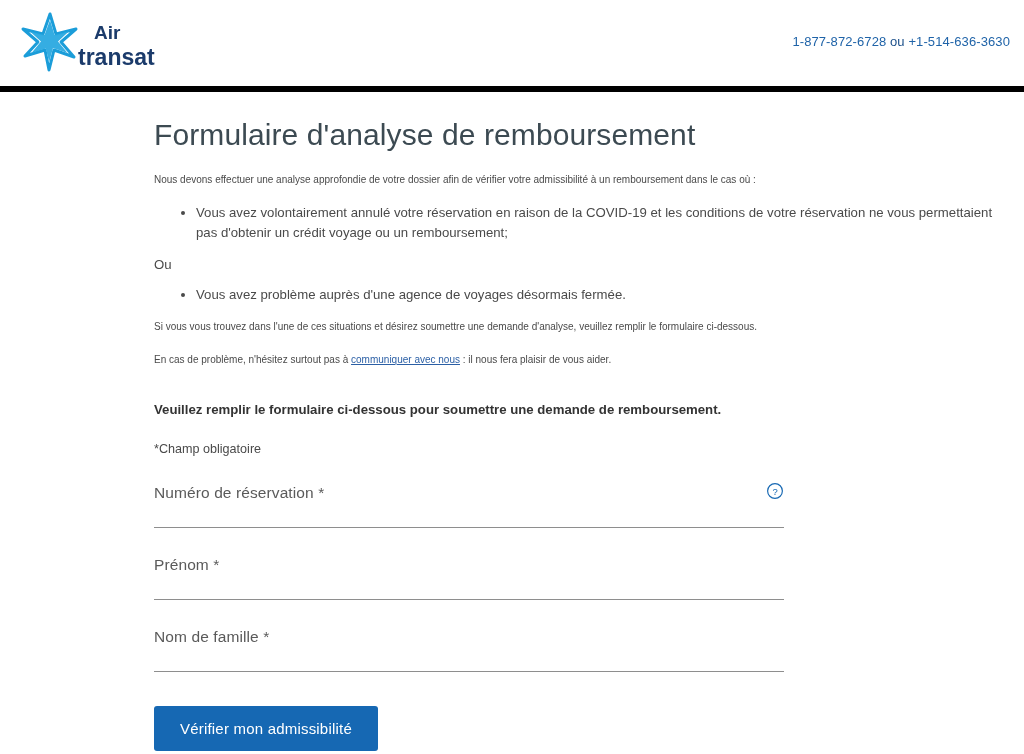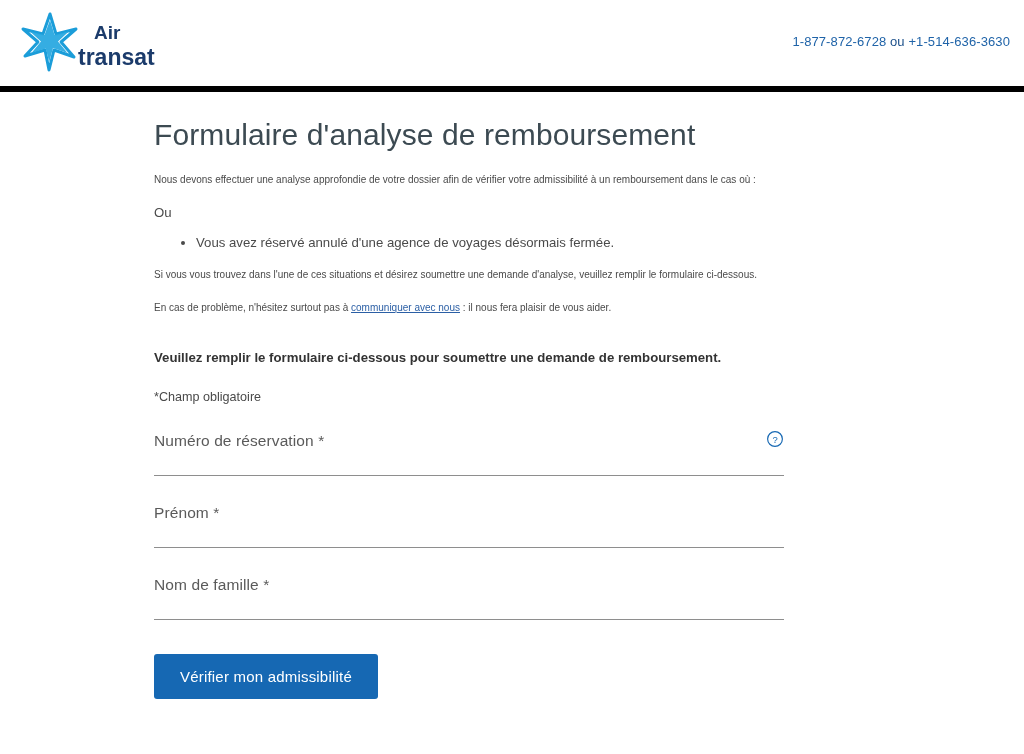--- a/index.html
+++ b/index.html
@@ -202,25 +202,28 @@
       <a class="num" href="#">1-877-872-6728</a><span class="sep"> ou </span><a class="num" href="#">+1-514-636-3630</a>
     </div>
   </div>
 
   <div class="content">
 
     <h1 class="title">Formulaire d'analyse de remboursement</h1>
 
     <p class="para">Nous devons effectuer une analyse approfondie de votre dossier afin de vérifier votre admissibilité à un remboursement dans le cas où :</p>
 
+    <ul class="bullets">
+      <li>Vous avez volontairement annulé votre réservation en raison de la COVID-19 et les conditions de votre réservation ne vous permettaient pas d'obtenir un crédit voyage ou un remboursement;</li>
+    </ul>
 
     <p class="or-line">Ou</p>
 
     <ul class="bullets">
-      <li>Vous avez réservé annulé d'une agence de voyages désormais fermée.</li>
+      <li>Vous avez problème auprès d'une agence de voyages désormais fermée.</li>
     </ul>
 
     <p class="para">Si vous vous trouvez dans l'une de ces situations et désirez soumettre une demande d'analyse, veuillez remplir le formulaire ci-dessous.</p>
 
     <p class="para">
       <span>En cas de problème, n'hésitez surtout pas à </span><a class="inline-link" href="#">communiquer avec nous</a><span> : il nous fera plaisir de vous aider.</span>
     </p>
 
     <p class="bold-instruction">Veuillez remplir le formulaire ci-dessous pour soumettre une demande de remboursement.</p>
 

